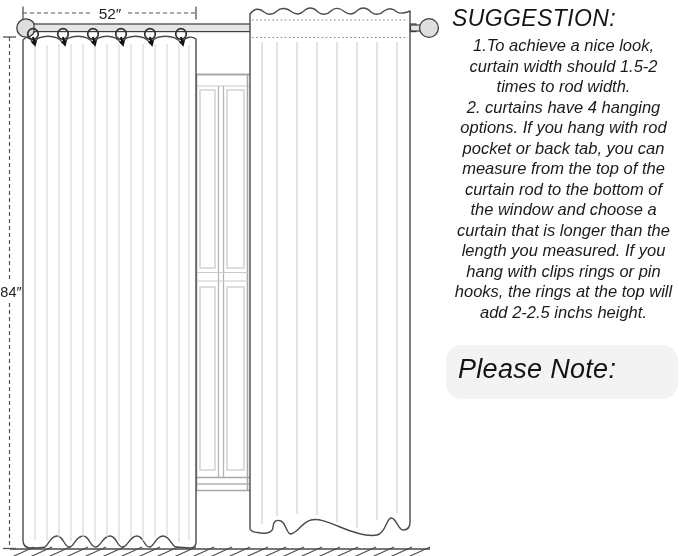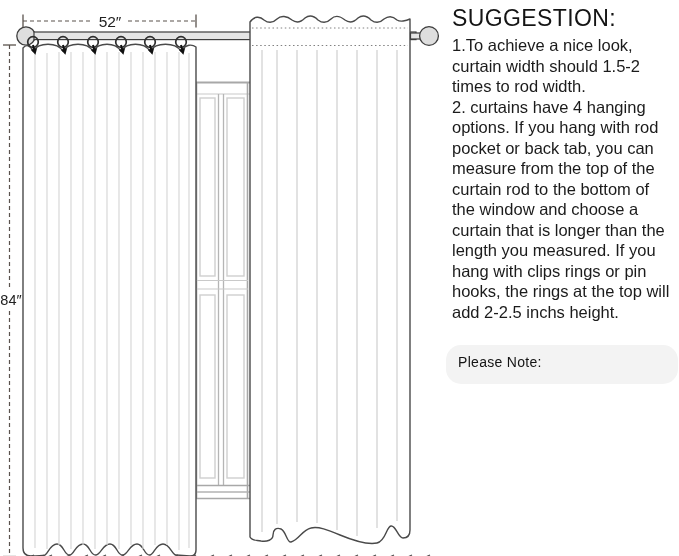--- a/index.html
+++ b/index.html
@@ -1,32 +1,32 @@
 <!DOCTYPE html>
 <html><head>
 <meta charset="utf-8">
 <style>
   html,body{margin:0;padding:0;}
   body{
     width:679px;height:556px;position:relative;background:#ffffff;
     font-family:"Liberation Sans", sans-serif;overflow:hidden;
   }
-  .diagram-wrap{position:absolute;left:0;top:0;width:455px;height:540px;margin-top:8px;}
-  .text-col{position:absolute;left:452px;top:5px;width:223px;color:#1b1b1b;}
+  .diagram-wrap{position:absolute;left:0;top:0;width:455px;height:540px;}
+  .text-col{position:absolute;left:452px;top:5px;width:223px;color:#1b1b1b;font-style:italic;}
   .suggestion-title{
     font-size:23px;font-weight:400;letter-spacing:.4px;margin:0 0 3px 0;color:#141414;
   }
   .suggestion-body,.note-body{
-    font-size:16.5px;line-height:1.245;white-space:pre-line;margin:0;color:#1b1b1b;
+    font-size:16.5px;line-height:1.245;white-space:pre-line;margin:0;color:#1b1b1b;text-align:center;
   }
   .note-box{
     margin:23px -3px 0 -6px;background:#f3f3f3;border-radius:15px;
     padding:9px 9px 12px 12px;
   }
-  .note-title{font-size:14px;font-weight:400;letter-spacing:.3px;margin:0 0 2px 0;color:#141414;}
+  .note-title{font-size:27px;font-weight:400;letter-spacing:.3px;margin:0 0 2px 0;color:#141414;}
   svg text{font-family:"Liberation Sans", sans-serif;}
 </style>
 </head>
 <body>
 
 <div class="diagram-wrap">
 <svg width="455" height="556" viewBox="0 0 455 556">
 
   <g fill="none">
     <line x1="188" y1="74.5" x2="306" y2="74.5" stroke="#a8a8a8" stroke-width="1.8"></line>

